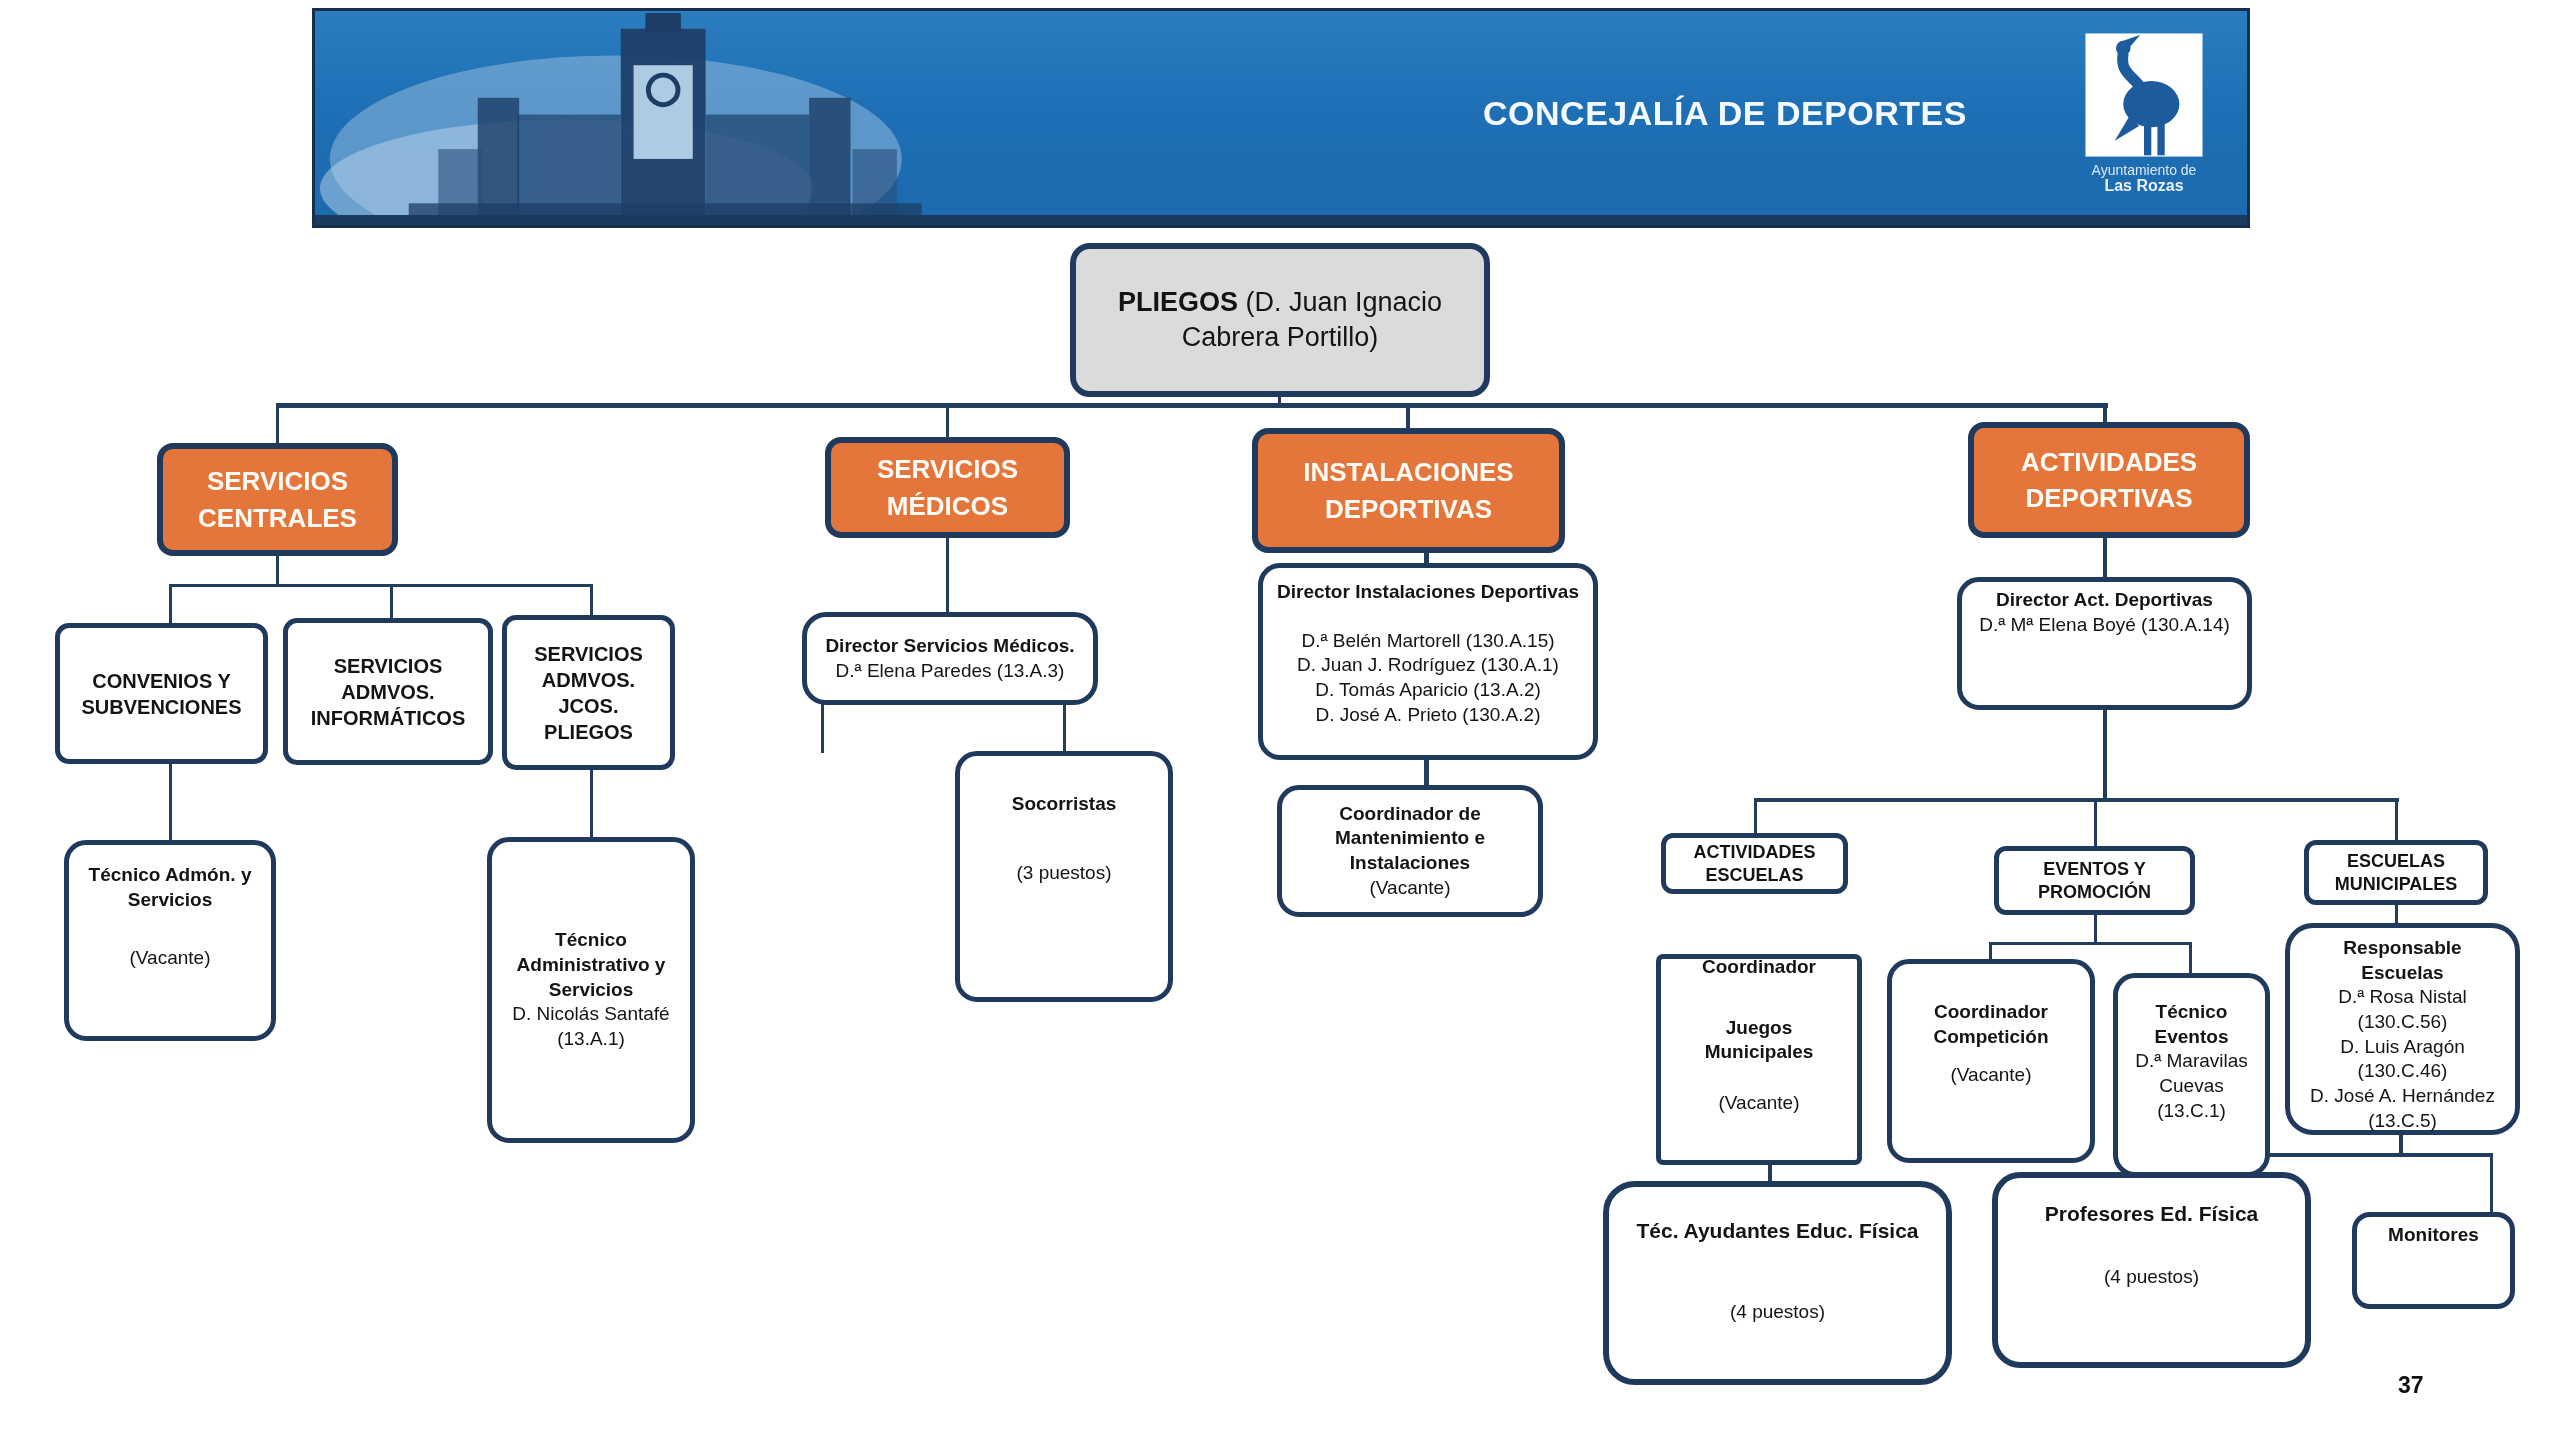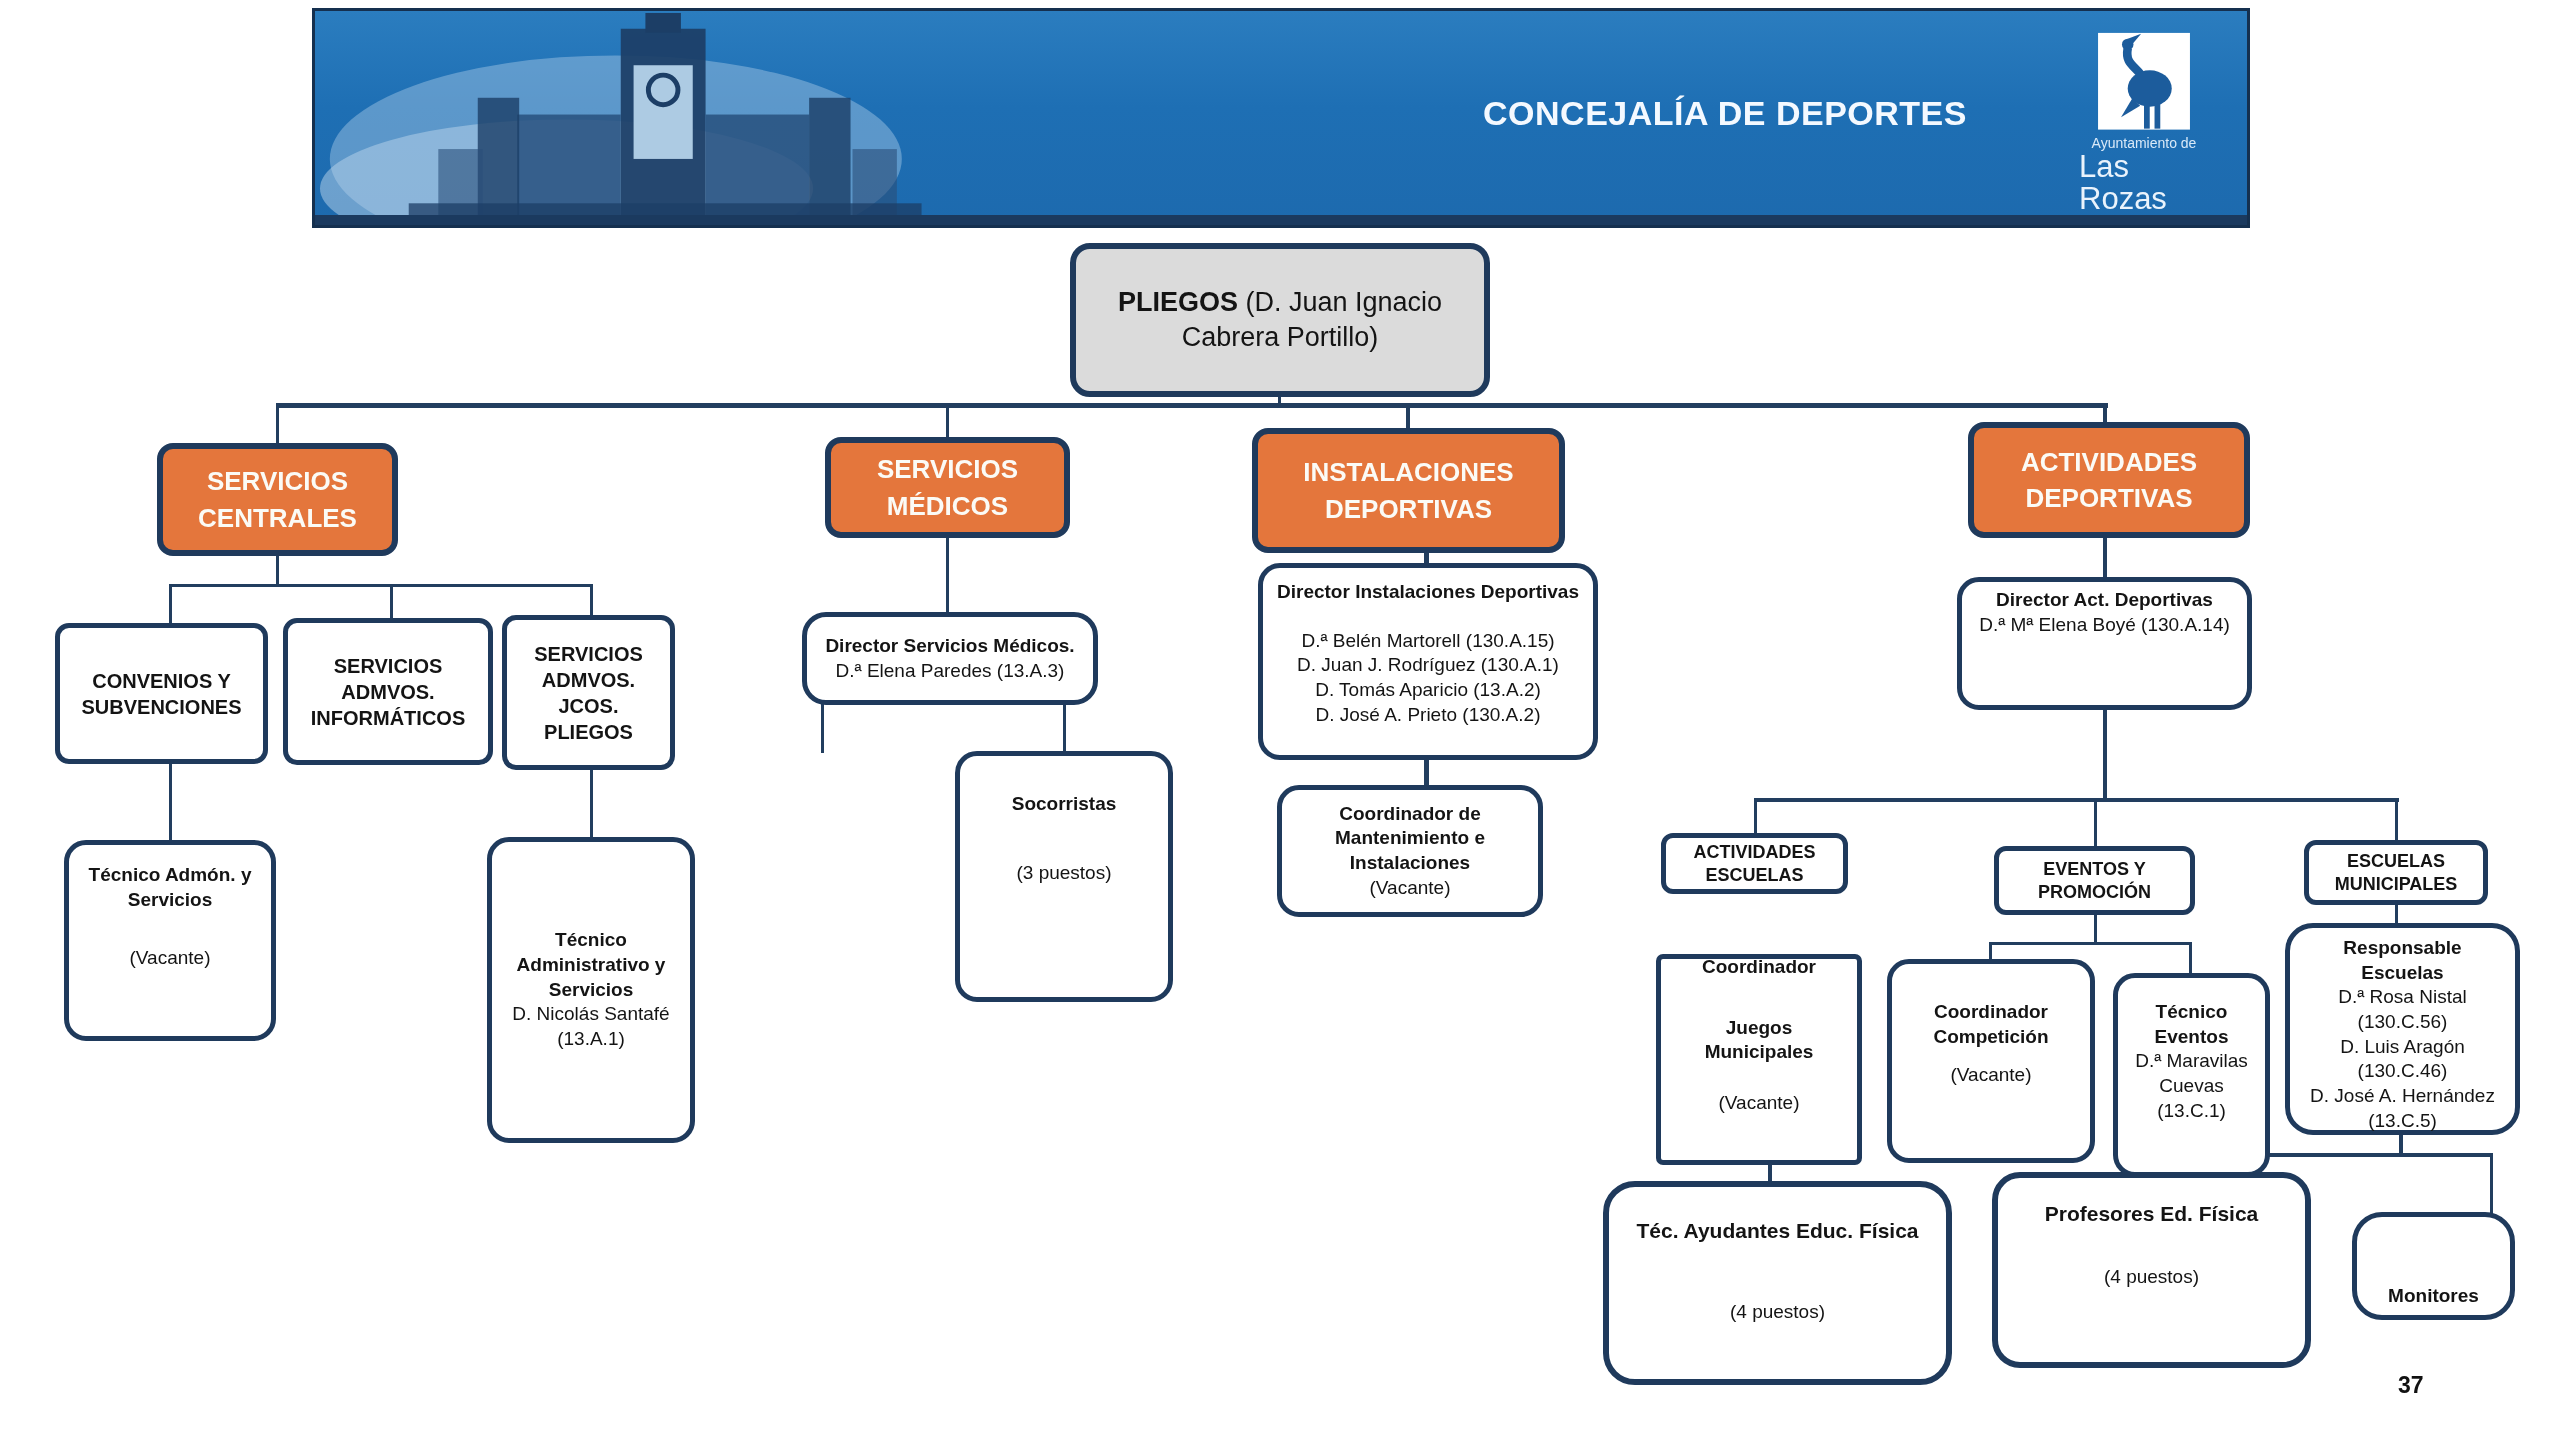--- a/index.html
+++ b/index.html
@@ -11,21 +11,21 @@
           background:linear-gradient(180deg,#2b7dbf 0%,#1e6fb4 45%,#1d6aae 100%);
           border:3px solid #15304f;box-sizing:border-box;display:flex;align-items:stretch;}
   .banner-bottom{position:absolute;left:0;bottom:0;width:100%;height:10px;background:#1b3a5f;}
   .banner-art{position:absolute;left:0;top:0;width:720px;height:100%;}
   .banner-title{position:absolute;left:960px;top:0;width:900px;height:205px;
           display:flex;align-items:center;justify-content:center;
           color:#f4f9ff;font-weight:bold;font-size:34px;letter-spacing:.5px;}
   .logo{position:absolute;right:38px;top:20px;width:130px;height:185px;
         display:flex;flex-direction:column;align-items:center;}
   .logo-cap1{color:#d9e9f8;font-size:14px;margin-top:4px;line-height:1.1;}
-  .logo-cap2{color:#eaf3fc;font-size:31px;line-height:1.05;}
+  .logo-cap2{color:#eaf3fc;font-size:16px;line-height:1.05;font-weight:bold;}
 
   
   .box{position:absolute;background:#ffffff;border:5px solid #1f3a5c;border-radius:22px;
        box-sizing:border-box;display:flex;flex-direction:column;align-items:center;
        text-align:center;color:#141414;font-size:19px;line-height:1.3;}
   .orange{background:#e4763c;border-width:6px;border-radius:16px;color:#fbfbf6;
           justify-content:center;font-weight:bold;font-size:26px;line-height:1.4;}
   .gray{background:#dbdbdb;border-width:6px;justify-content:center;font-size:27px;border-radius:20px;}
   .cat{font-weight:bold;justify-content:center;font-size:20px;line-height:1.3;border-radius:14px;}
   .cat-s{font-weight:bold;justify-content:center;font-size:18px;line-height:1.25;border-radius:12px;border-width:5px;}
@@ -202,18 +202,18 @@
   </div>
 
   <div class="box pad" style="left:1603px;top:1181px;width:349px;height:204px;padding-top:30px;border-radius:32px;border-width:6px;">
     <div class="bt" style="font-size:21px;">Téc. Ayudantes Educ. Física</div>
     <div style="margin-top:56px;">(4 puestos)</div>
   </div>
   <div class="box pad" style="left:1992px;top:1172px;width:319px;height:196px;padding-top:22px;border-radius:28px;border-width:6px;">
     <div class="bt" style="font-size:21px;">Profesores Ed. Física</div>
     <div style="margin-top:38px;">(4 puestos)</div>
   </div>
-  <div class="box pad" style="left:2352px;top:1212px;width:163px;height:108px;justify-content:flex-end;border-radius:30px;">
+  <div class="box pad" style="left:2352px;top:1212px;width:163px;height:97px;justify-content:flex-start;border-radius:18px;">
     <div class="bt">Monitores</div>
   </div>
 
   <div class="page-num">37</div>
 </div>
 
 </body></html>

